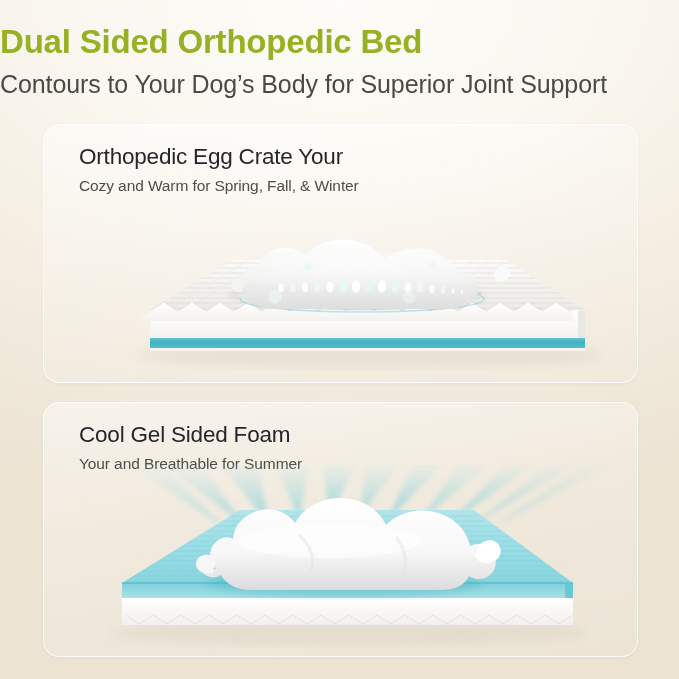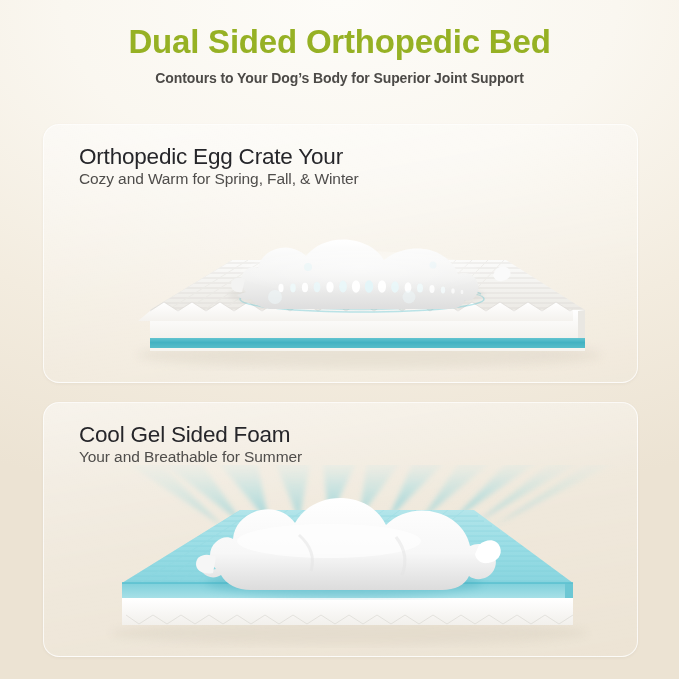--- a/index.html
+++ b/index.html
@@ -7,42 +7,42 @@
     width:679px;height:679px;overflow:hidden;
     font-family:"Liberation Sans", sans-serif;
     background:#efe8dc;
   }
   #stage{
     position:relative;width:679px;height:679px;
     background:
       radial-gradient(120% 75% at 50% 0%, #fdfcf8 0%, #faf7f0 34%, #f3ecdf 68%, #ece3d3 100%);
   }
   
-  .header{position:absolute;left:0;top:24px;width:679px;text-align:center;}
+  .header{position:absolute;left:0;top:24px;width:679px;text-align:left;}
   .title{
     font-size:33px;font-weight:bold;letter-spacing:-.2px;
     color:#96b124;line-height:1.08;margin:0;
   }
   .subtitle{
-    font-size:14px;color:#4c4a47;margin:10px 0 0 0;font-weight:700;
+    font-size:25px;color:#4c4a47;margin:10px 0 0 0;font-weight:400;
     letter-spacing:-.1px;line-height:1.15;
   }
   
   .card{
     position:absolute;border-radius:16px;
     border:1px solid rgba(255,255,255,.75);
     background:linear-gradient(170deg, rgba(255,255,255,.50) 0%, rgba(255,255,255,.22) 48%, rgba(255,255,255,.05) 100%);
     box-shadow:0 1px 3px rgba(120,105,80,.07);
     overflow:hidden;
   }
   #card1{left:43px;top:124px;width:593px;height:257px;}
   #card2{left:43px;top:402px;width:593px;height:253px;}
   .card-head{position:absolute;left:35px;top:20px;}
   .card-title{font-size:22.5px;color:#26262a;font-weight:400;letter-spacing:-.2px;line-height:1.1;}
-  .card-sub{font-size:15.5px;color:#4f4d4b;letter-spacing:-.1px;line-height:1.1;}
+  .card-sub{font-size:15.5px;color:#4f4d4b;margin-top:7px;letter-spacing:-.1px;line-height:1.1;}
   .scene{position:absolute;left:0;right:0;bottom:0;height:175px;}
   #card2 .scene{height:195px;bottom:-4px;}
   svg{display:block;}
 </style>
 </head>
 <body>
 
 <div id="stage">
 
   <div class="header">

